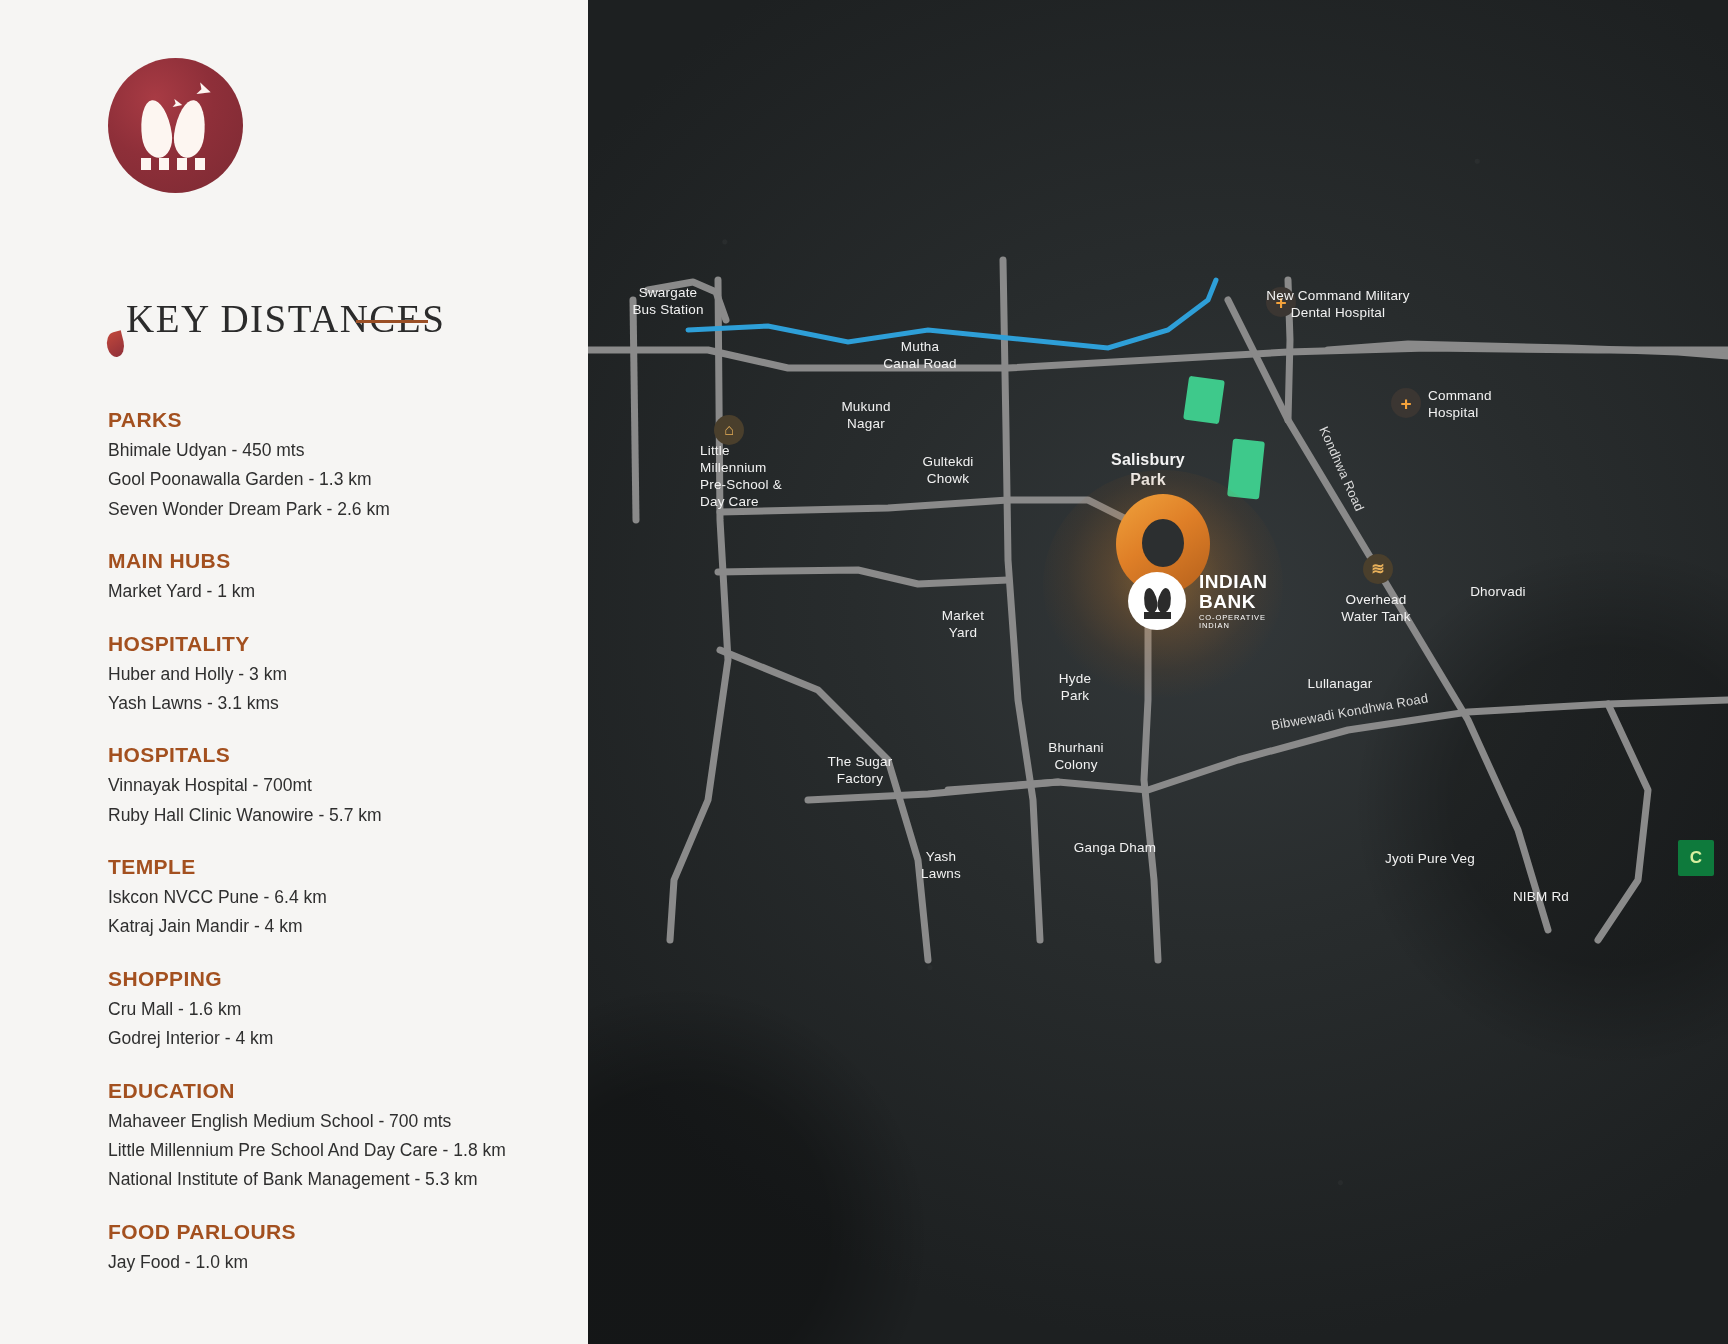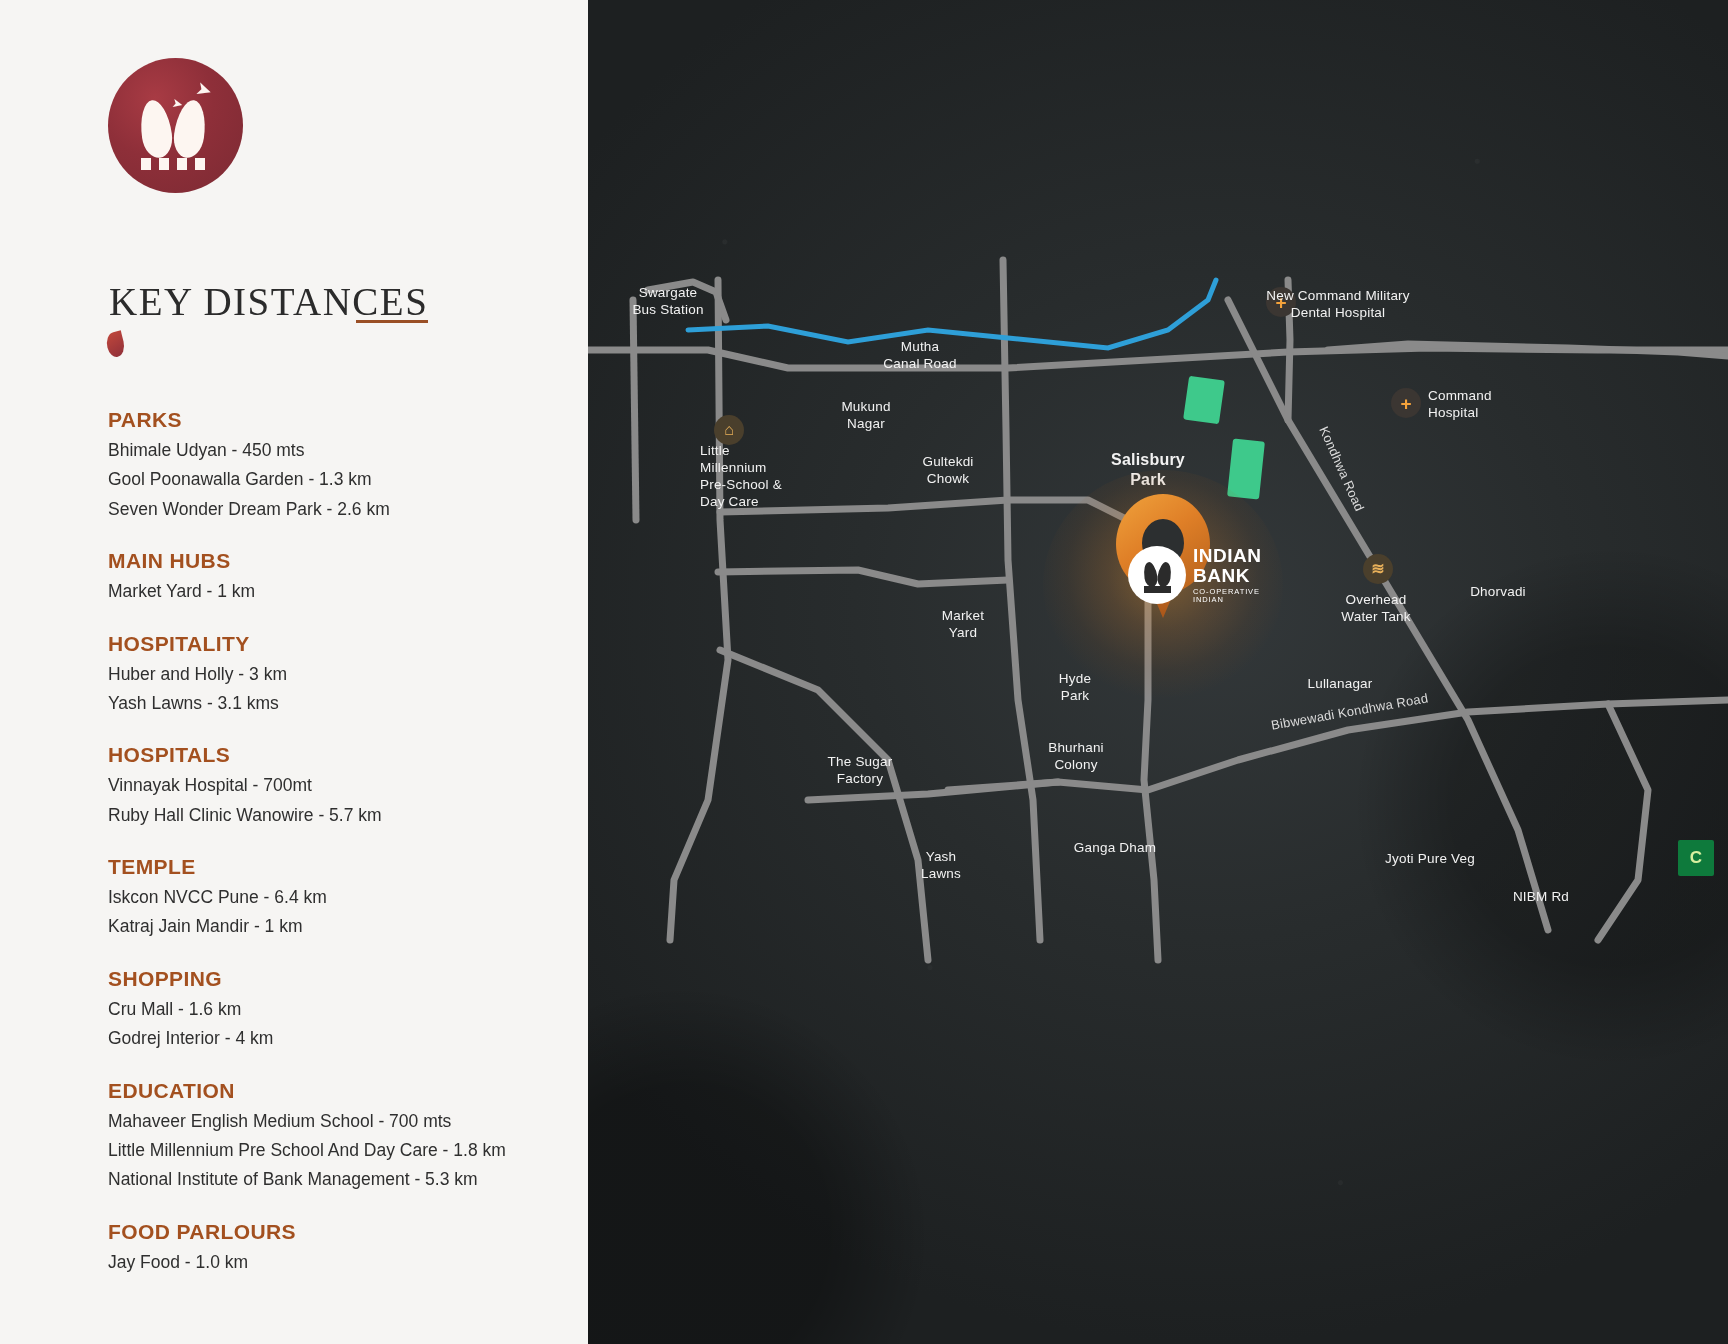--- a/index.html
+++ b/index.html
@@ -39,21 +39,21 @@
     position:absolute; left:88px; top:22px; color:#fdf6f1;
     font-size:19px; line-height:1; transform:rotate(18deg);
   }
   .bird2 { position:absolute; left:64px; top:38px; color:#fdf6f1; font-size:13px; transform:rotate(12deg); }
 
   .title {
     position:absolute; left:108px; top:278px;
     font-family:"Liberation Serif", serif;
     font-size:39px; letter-spacing:1.5px;
     color:#2b2b2b; font-weight:400;
-    margin:1px;
+    margin:18px;
   }
   .title-rule {
     position:absolute; left:356px; top:320px; width:72px; height:3px; background:#9a4f25;
   }
   .seed {
     position:absolute; left:107px; top:332px; width:22px; height:26px;
   }
   .seed-leaf {
     width:17px; height:25px; background:linear-gradient(160deg,#c2483c,#8e2f39);
     border-radius:60% 0 60% 50% / 60% 0 60% 50%;
@@ -126,21 +126,21 @@
   .pin-tail {
     position:absolute; left:25px; top:72px; width:44px; height:52px;
     background:linear-gradient(180deg,#cf7322,#a9561a);
     clip-path:polygon(0 0, 100% 0, 50% 100%);
   }
   .pin-hole {
     position:absolute; left:26px; top:25px; width:42px; height:48px; border-radius:50%;
     background:#2c2f30;
   }
 
-  .bank-badge { position:absolute; left:540px; top:546px; display:flex; gap:7px; }
+  .bank-badge { position:absolute; left:540px; top:572px; display:flex; gap:13px; }
   .bank-circle {
     width:58px; height:58px; border-radius:50%; background:#fff; position:relative; overflow:hidden;
   }
   .bank-circle .bleaf {
     position:absolute; width:13px; height:25px; background:#2b2b2b;
     border-radius:50% 50% 50% 50% / 62% 62% 38% 38%;
   }
   .bank-circle .bl1 { left:16px; top:16px; transform:rotate(-9deg); }
   .bank-circle .bl2 { left:30px; top:16px; transform:rotate(9deg); }
   .bank-circle .bbase { position:absolute; left:16px; top:40px; width:27px; height:7px; background:#2b2b2b; }
@@ -207,21 +207,21 @@
 
       <div class="sec">
         <h3>HOSPITALS</h3>
         <p>Vinnayak Hospital - 700mt</p>
         <p>Ruby Hall Clinic Wanowire - 5.7 km</p>
       </div>
 
       <div class="sec">
         <h3>TEMPLE</h3>
         <p>Iskcon NVCC Pune - 6.4 km</p>
-        <p>Katraj Jain Mandir - 1 km</p>
+        <p>Katraj Jain Mandir - 4 km</p>
       </div>
 
       <div class="sec">
         <h3>SHOPPING</h3>
         <p>Cru Mall - 1.6 km</p>
         <p>Godrej Interior - 4 km</p>
       </div>
 
       <div class="sec">
         <h3>EDUCATION</h3>

